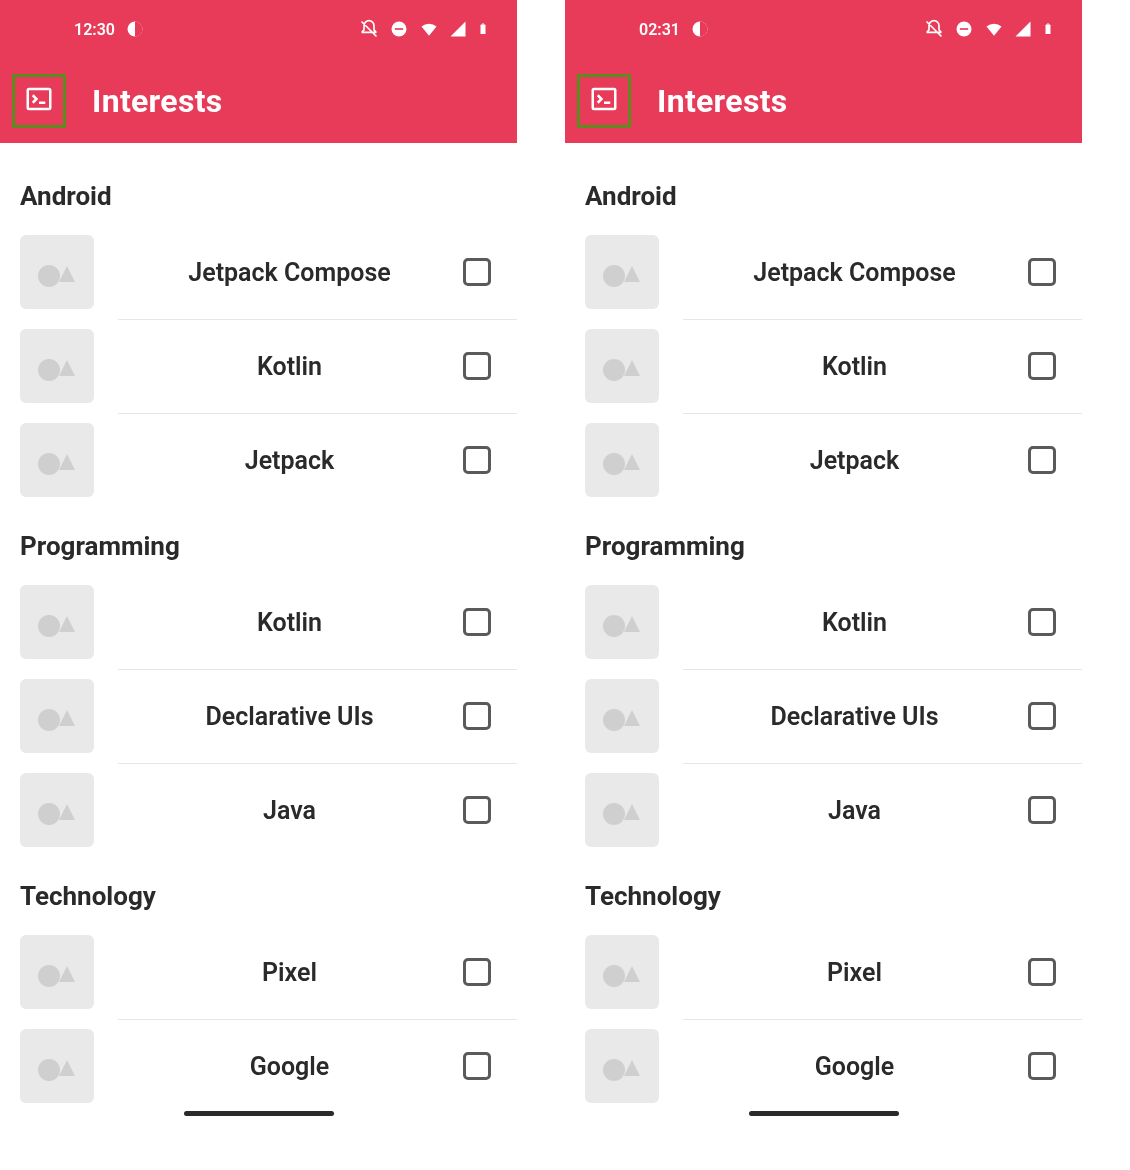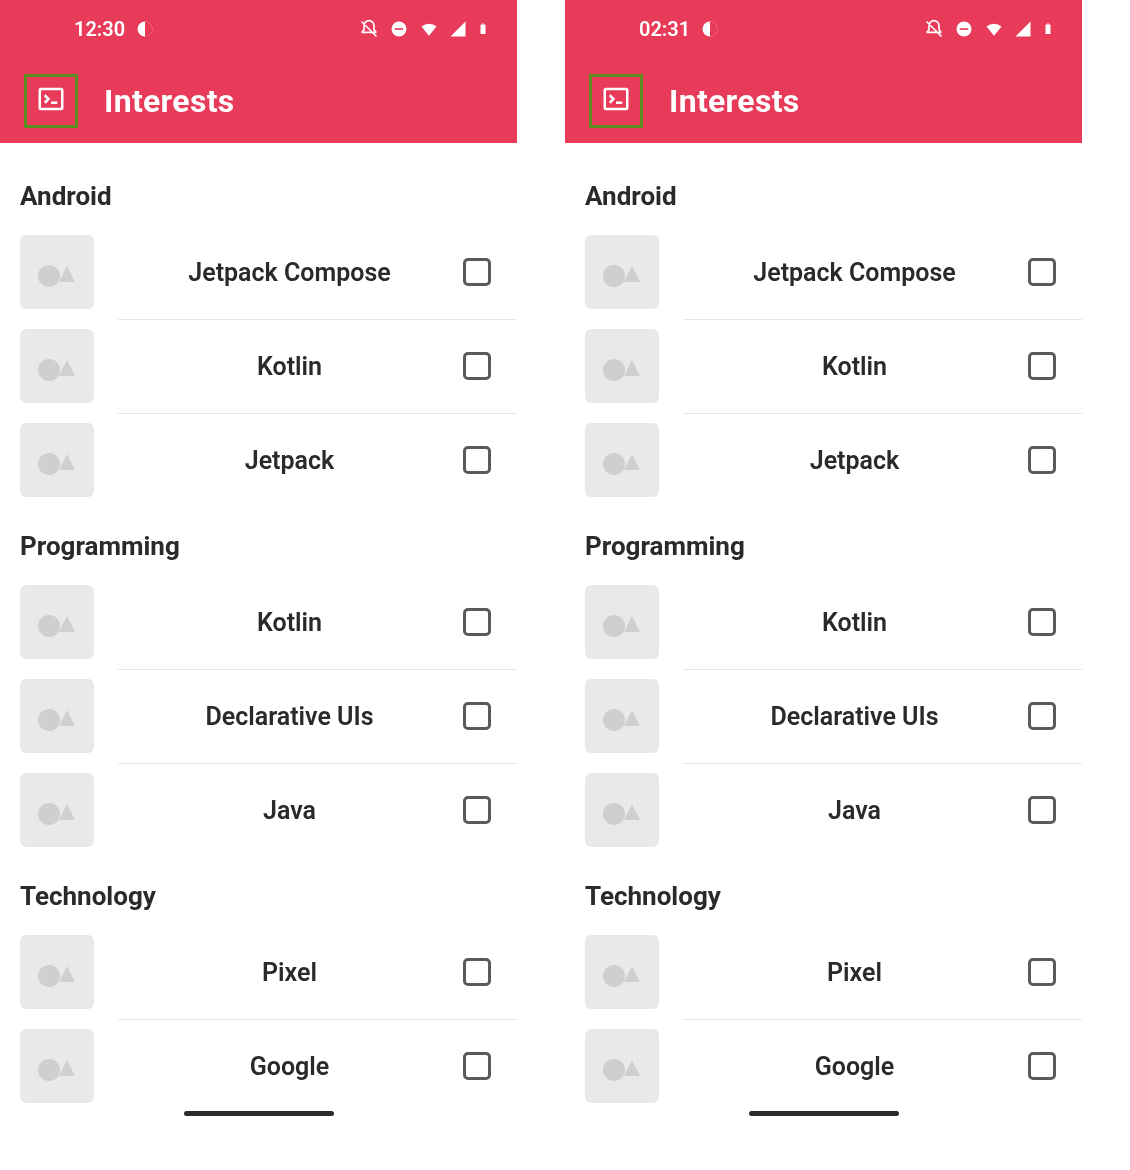--- a/index.html
+++ b/index.html
@@ -25,38 +25,38 @@
     align-items: center;
     justify-content: space-between;
     padding: 0 28px 0 74px;
     color: #fff;
   }
   .status-left {
     display: flex;
     align-items: center;
     gap: 10px;
     font-weight: 600;
-    font-size: 20px;
+    font-size: 16px;
   }
   .status-right {
     display: flex;
     align-items: center;
     gap: 10px;
   }
   .status-icon {
     display: inline-flex;
     align-items: center;
     justify-content: center;
   }
   .app-bar {
     height: 85px;
     background: #e83a59;
     display: flex;
     align-items: center;
-    padding-left: 24px;
+    padding-left: 12px;
     color: #fff;
     position: relative;
   }
   .drawer-btn {
     width: 54px;
     height: 54px;
     border: 3px solid #5b8c1f;
     background: #e83a59;
     display: flex;
     align-items: center;

